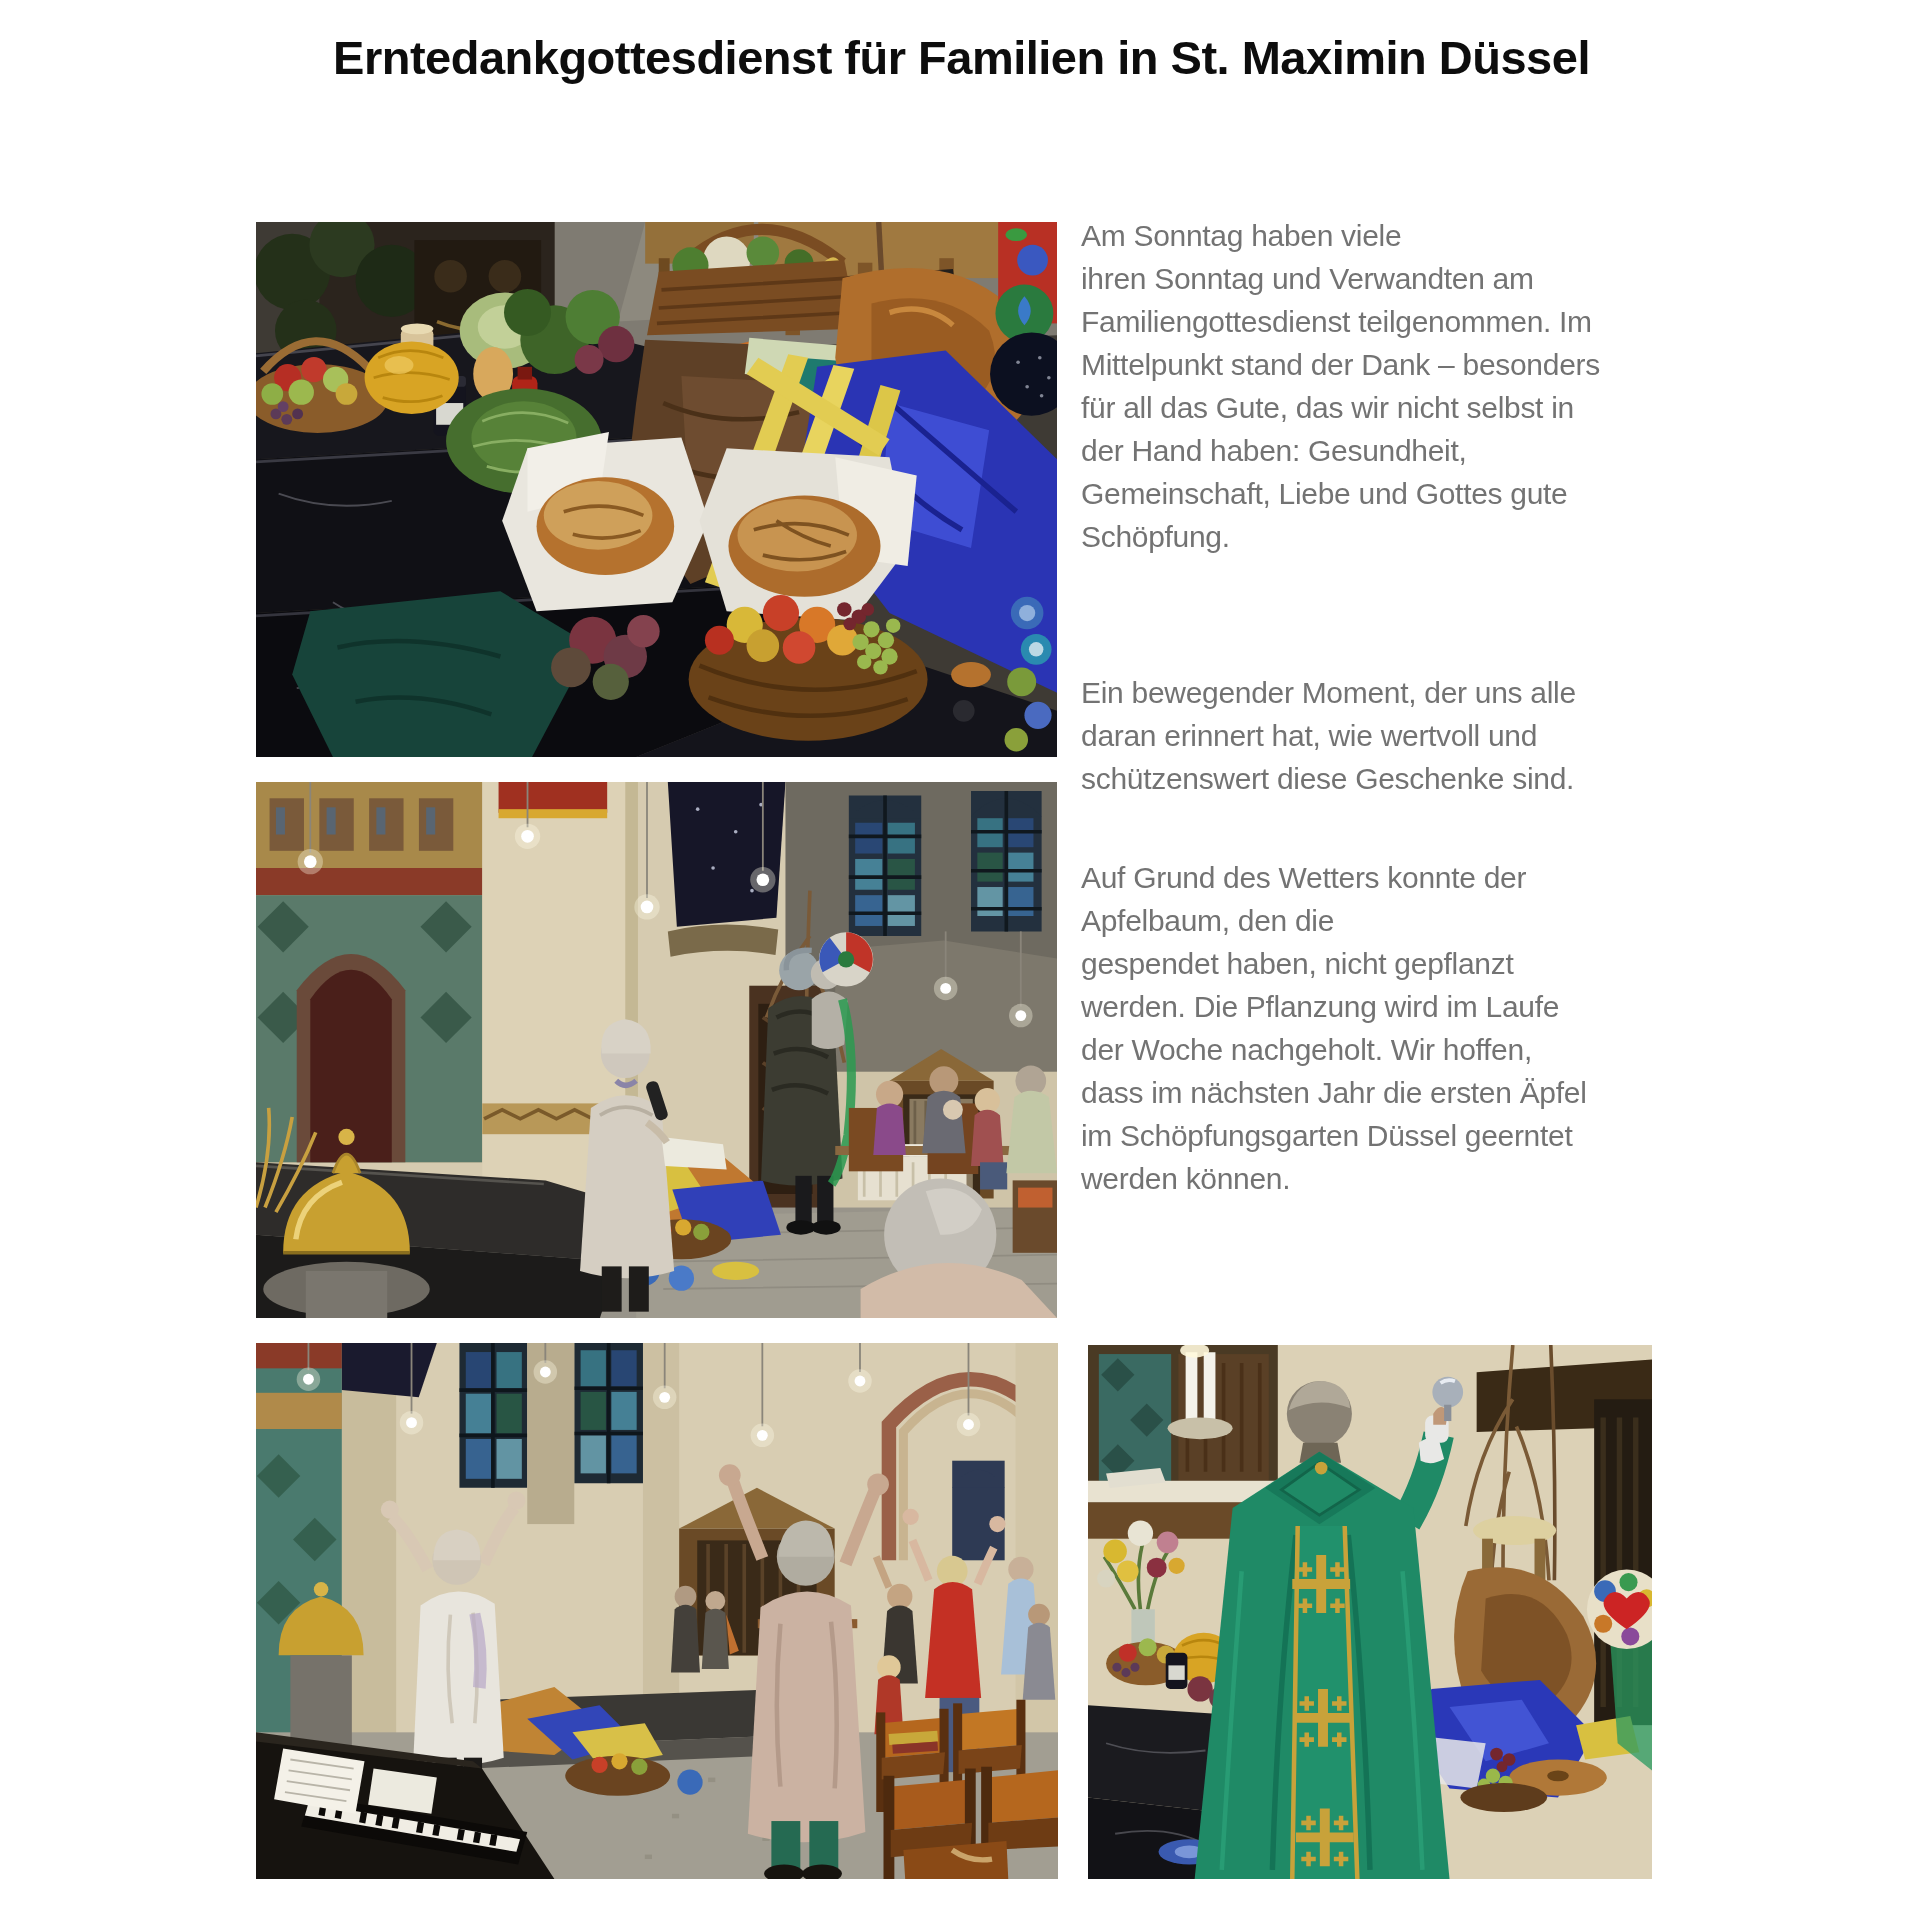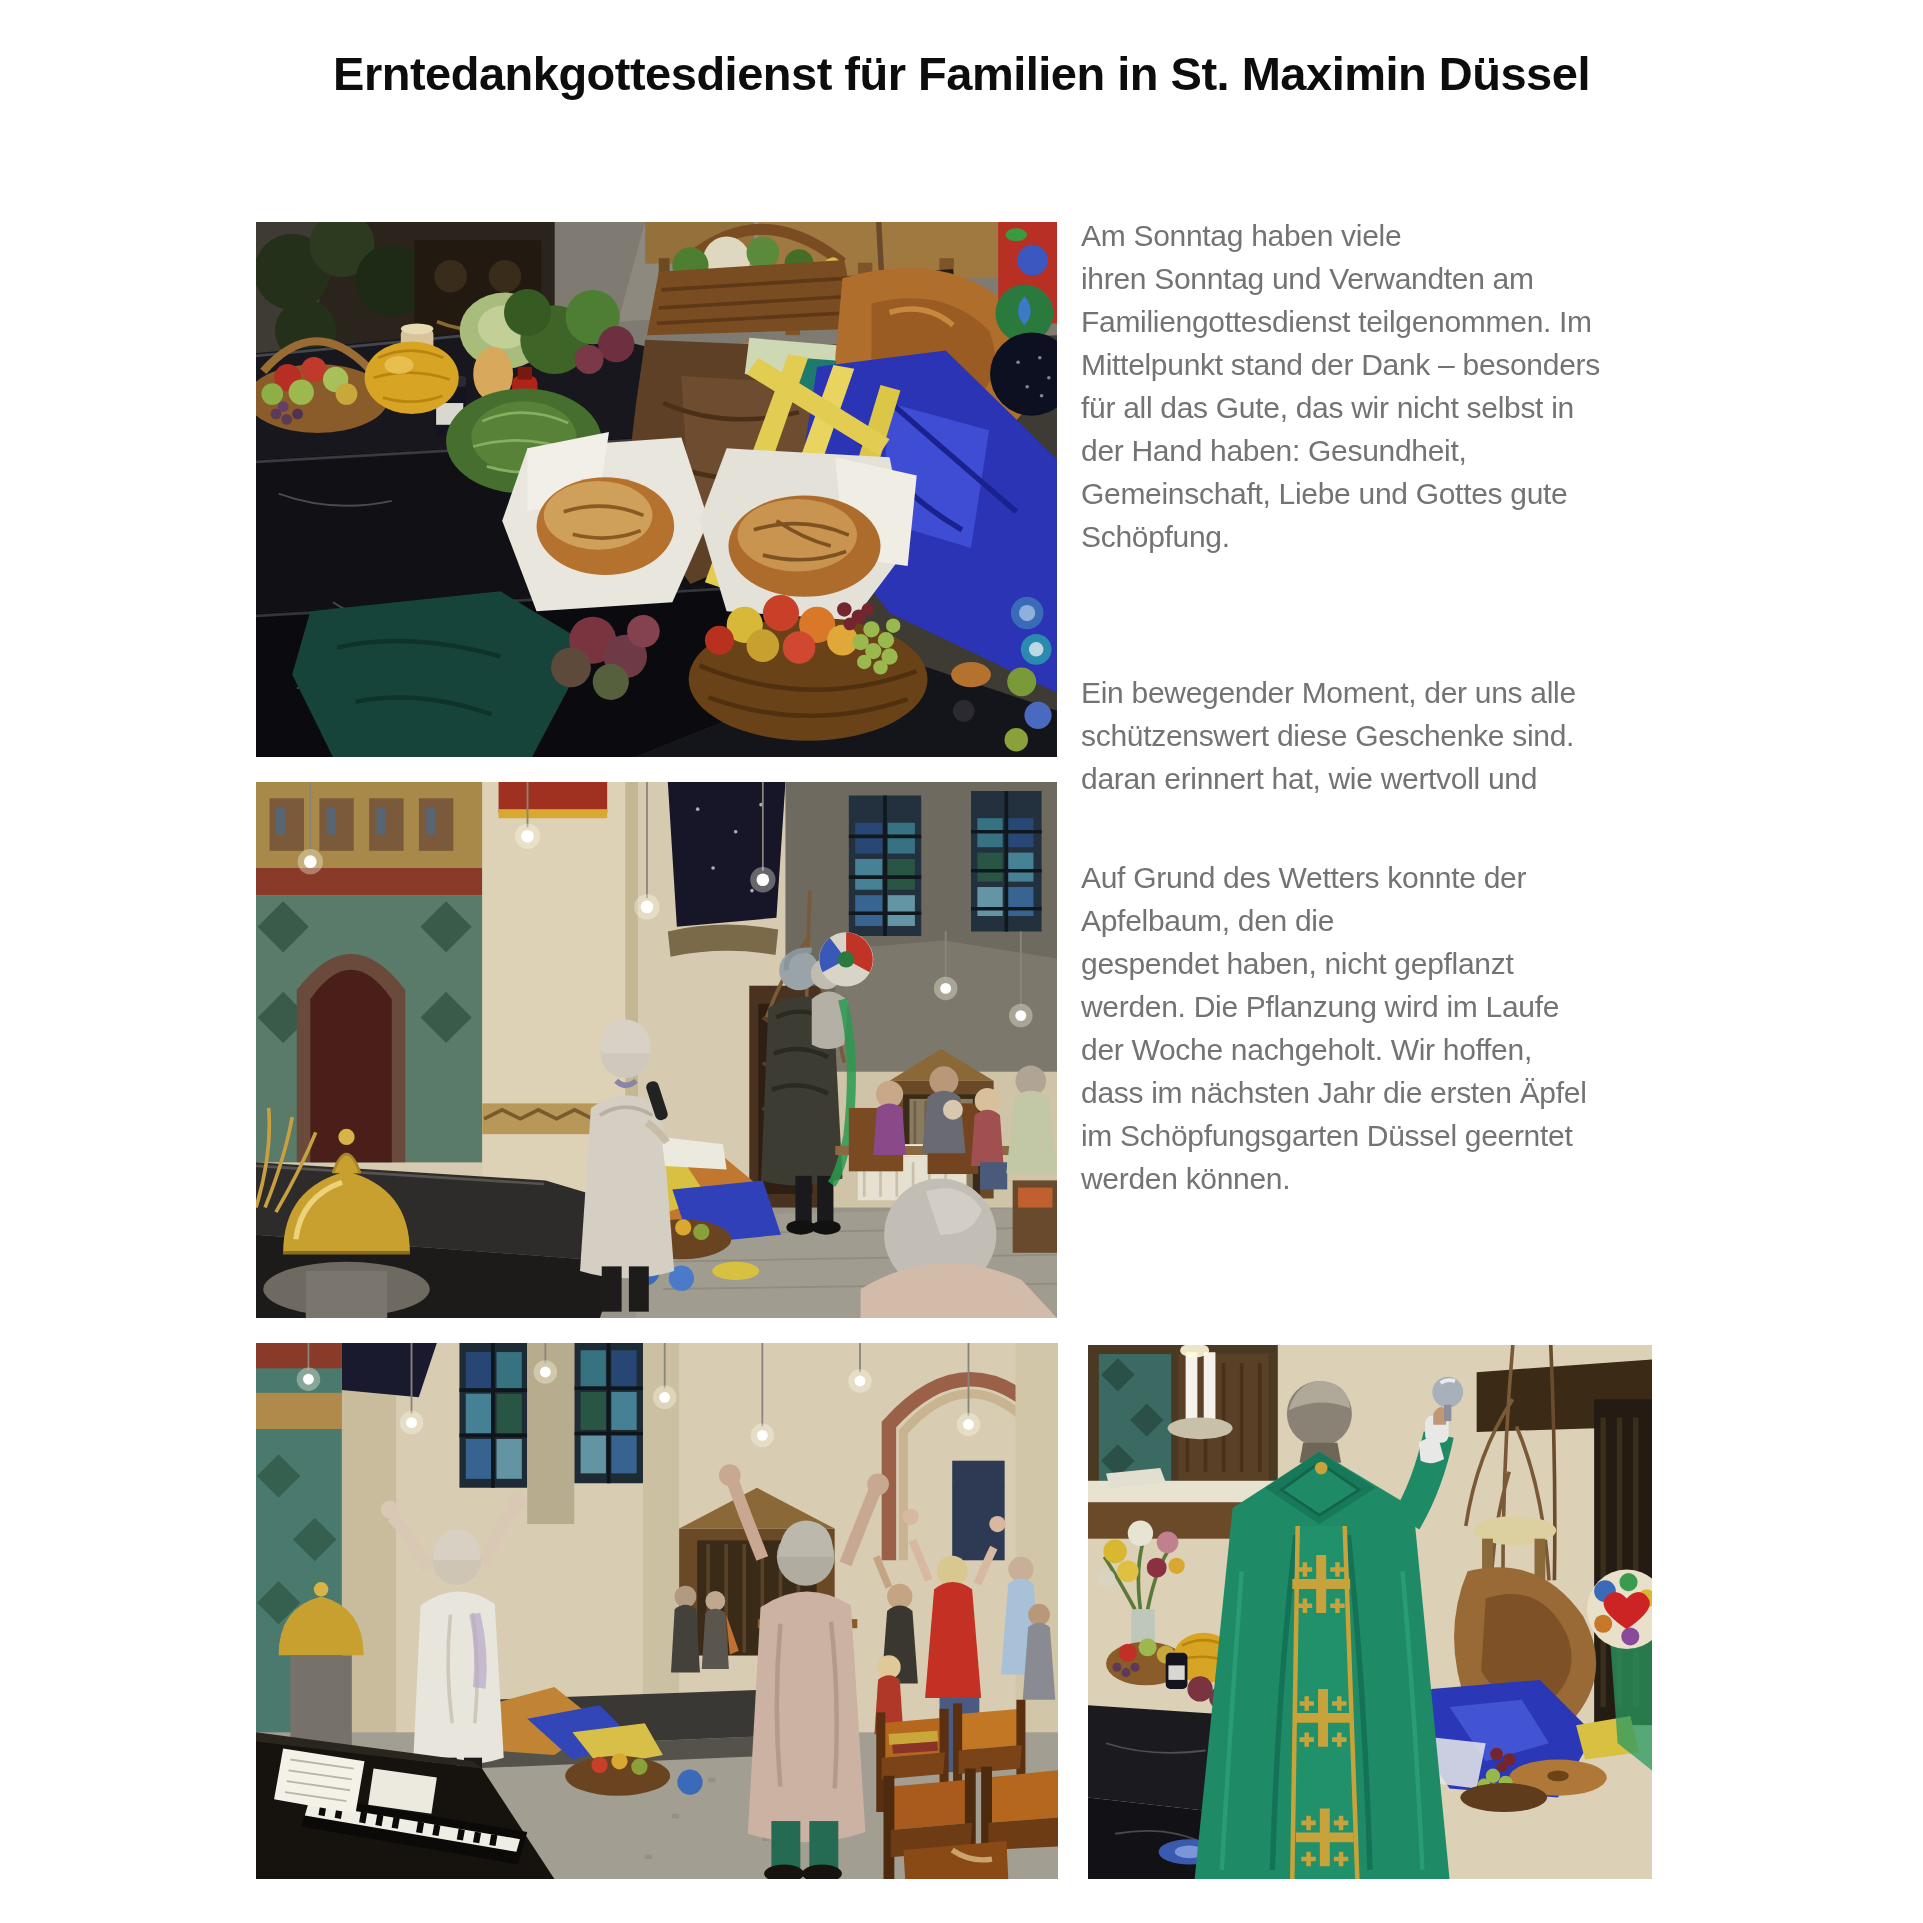--- a/index.html
+++ b/index.html
@@ -1,19 +1,19 @@
 <!DOCTYPE html>
 <html style="font-size:14.5px"><head>
 <meta charset="utf-8">
 <style>
   html,body{margin:0;padding:0;background:#ffffff;}
   .page{position:relative;width:1923px;height:1923px;background:#ffffff;overflow:hidden;
         font-family:"Liberation Sans","DejaVu Sans",sans-serif;color:#1a1a1a;}
   .title{position:absolute;left:0;top:30px;width:1923px;text-align:center;
-         font-size:47px;font-weight:bold;color:#0d0d0d;letter-spacing:-0.5px;margin-top:16px;}
+         font-size:47px;font-weight:bold;color:#0d0d0d;letter-spacing:-0.5px;}
   .photo{position:absolute;overflow:hidden;background:#444;}
   .photo svg{display:block;width:100%;height:100%;}
   #photo1{left:256px;top:222px;width:801px;height:535px;}
   #photo2{left:256px;top:782px;width:801px;height:536px;}
   #photo3{left:256px;top:1343px;width:802px;height:536px;}
   #photo4{left:1088px;top:1345px;width:564px;height:534px;}
   .para{position:absolute;left:1081px;width:633px;font-size:30px;line-height:43px;
         letter-spacing:-0.3px;color:#737373;}
   #para1{top:214px;}
   #para2{top:671px;}
@@ -765,22 +765,22 @@
       <div>ihren Sonntag und Verwandten am</div>
       <div>Familiengottesdienst teilgenommen. Im</div>
       <div>Mittelpunkt stand der Dank – besonders</div>
       <div>für all das Gute, das wir nicht selbst in</div>
       <div>der Hand haben: Gesundheit,</div>
       <div>Gemeinschaft, Liebe und Gottes gute</div>
       <div>Schöpfung.</div>
     </div>
   <div class="para" id="para2">
       <div>Ein bewegender Moment, der uns alle</div>
+      <div>daran erinnert hat, wie wertvoll und</div>
       <div>schützenswert diese Geschenke sind.</div>
-      <div>daran erinnert hat, wie wertvoll und</div>
     </div>
   <div class="para" id="para3">
       <div>Auf Grund des Wetters konnte der</div>
       <div>Apfelbaum, den die</div>
       <div>gespendet haben, nicht gepflanzt</div>
       <div>werden. Die Pflanzung wird im Laufe</div>
       <div>der Woche nachgeholt. Wir hoffen,</div>
       <div>dass im nächsten Jahr die ersten Äpfel</div>
       <div>im Schöpfungsgarten Düssel geerntet</div>
       <div>werden können.</div>

